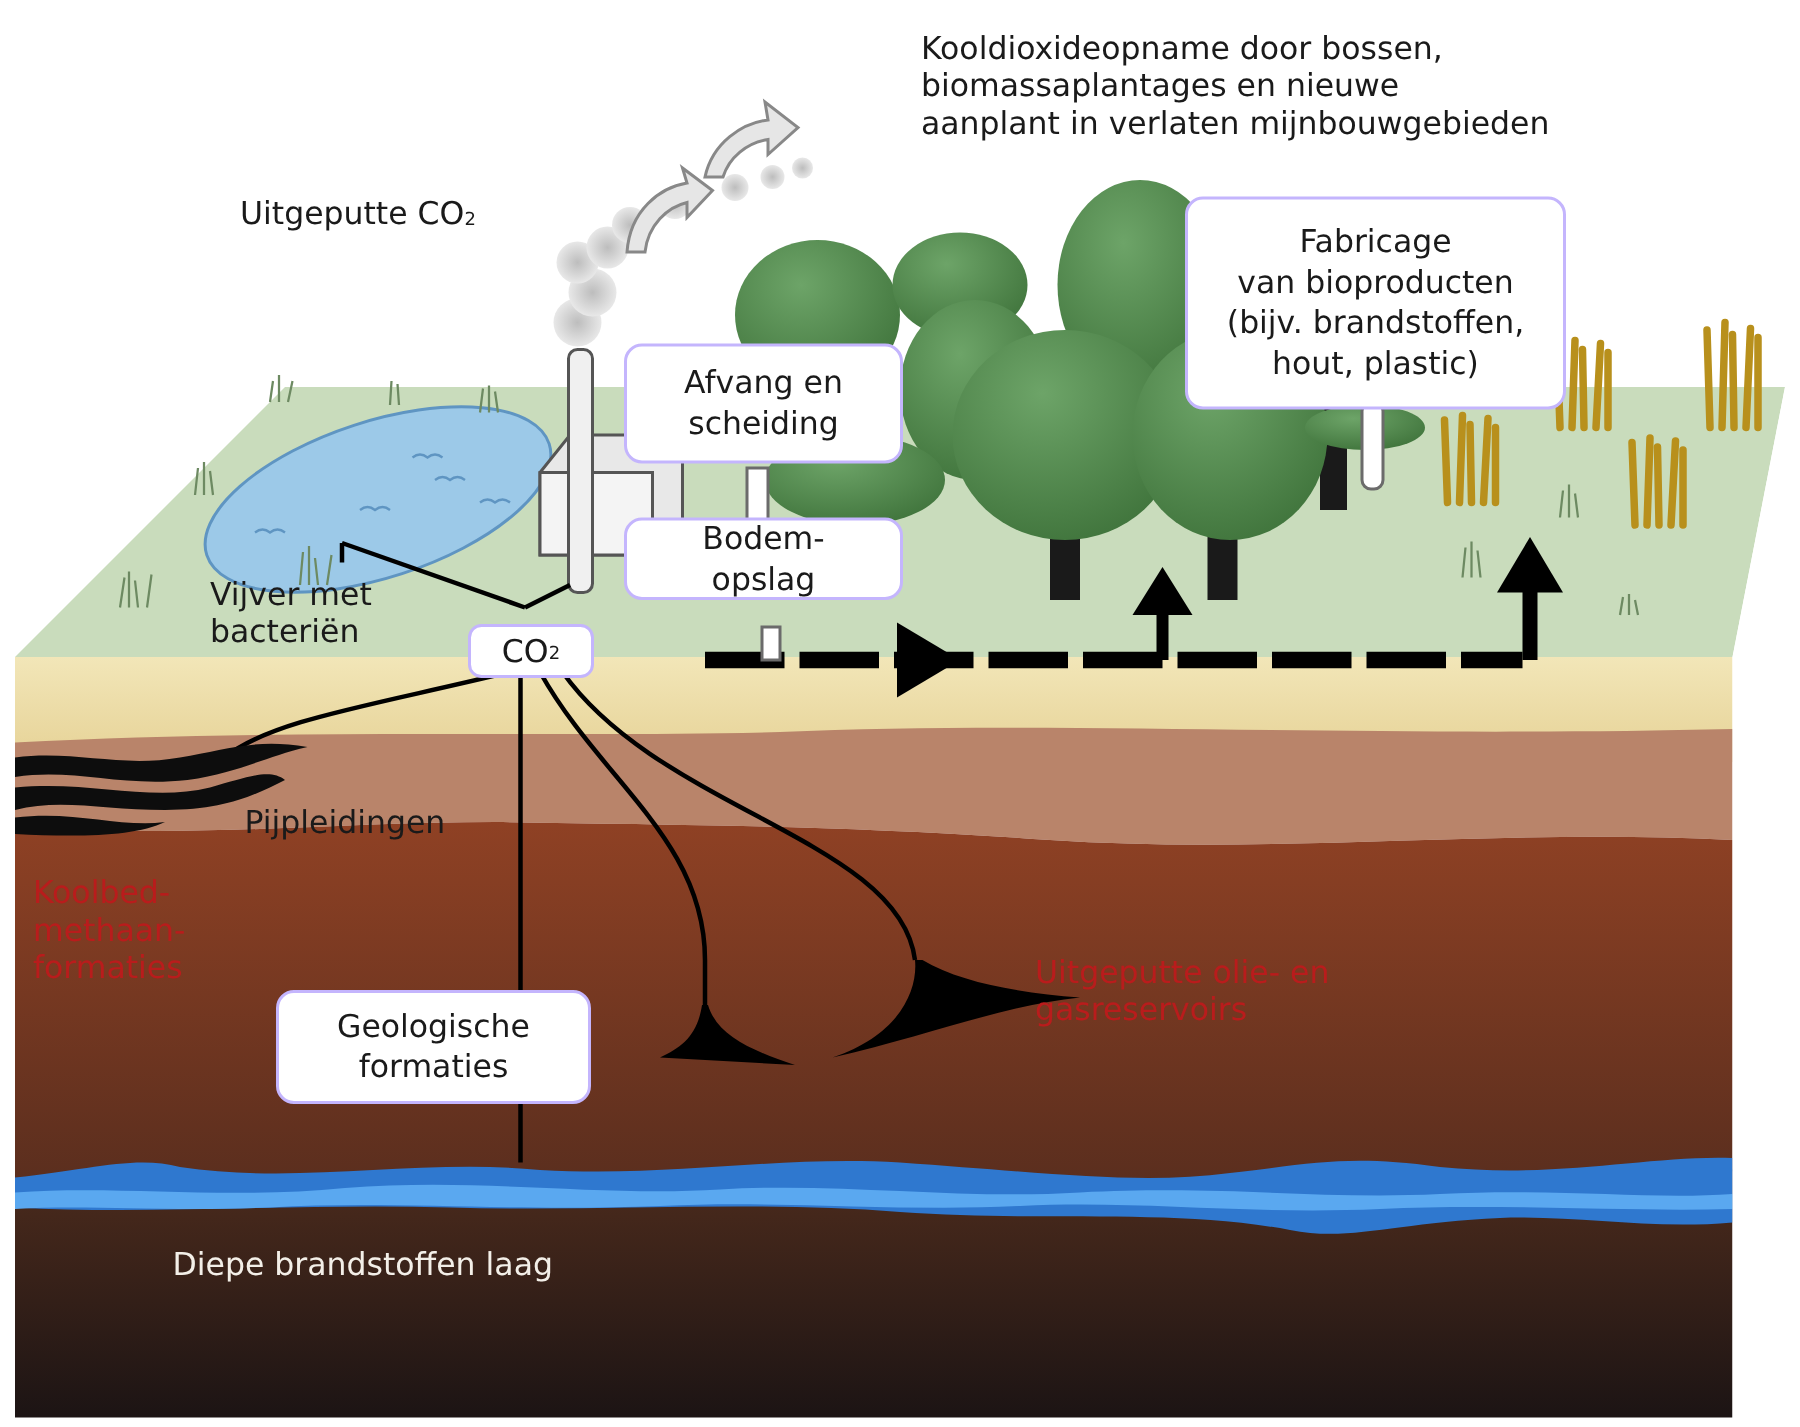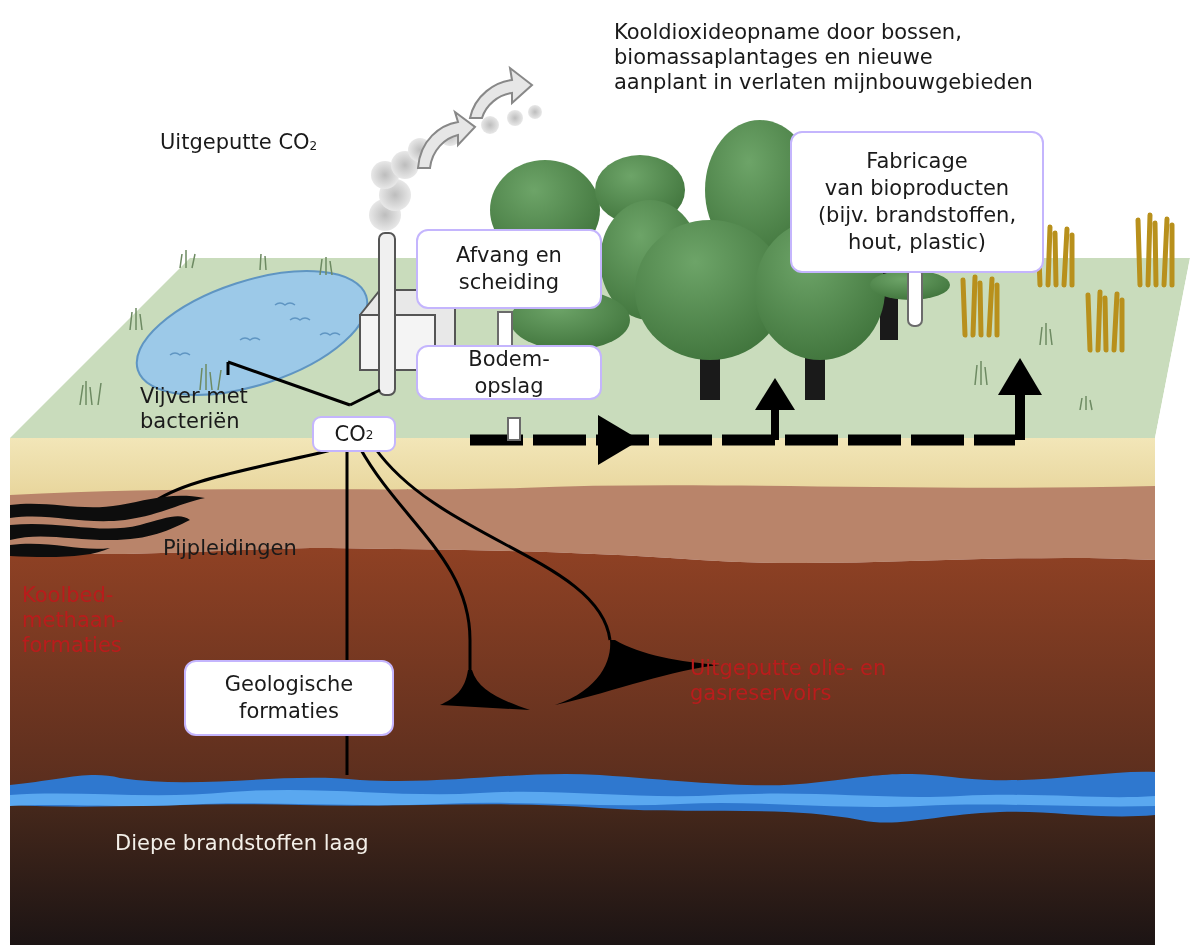--- a/index.html
+++ b/index.html
@@ -182,15 +182,15 @@
   <span>Geologische
 formaties</span>
 </div>
 
 <div class="lbl dark" style="left:140px; top:384px; width:130px; white-space:pre-line;">Vijver met
 bacteriën</div>
 <div class="lbl dark" style="left:163px; top:518px;margin-top:18px;">Pijpleidingen</div>
 <div class="lbl light" style="left:22px; top:583px; width:130px; white-space:pre-line;">Koolbed-
 methaan-
 formaties</div>
-<div class="lbl light" style="left:690px; top:636px; width:250px; white-space:pre-line;margin-top:20px;">Uitgeputte olie- en
+<div class="lbl light" style="left:690px; top:636px; width:250px; white-space:pre-line;">Uitgeputte olie- en
 gasreservoirs</div>
 <div class="lbl light" style="left:115px; top:831px; color:#f3efe8;">Diepe brandstoffen laag</div>
 
 </body></html>

